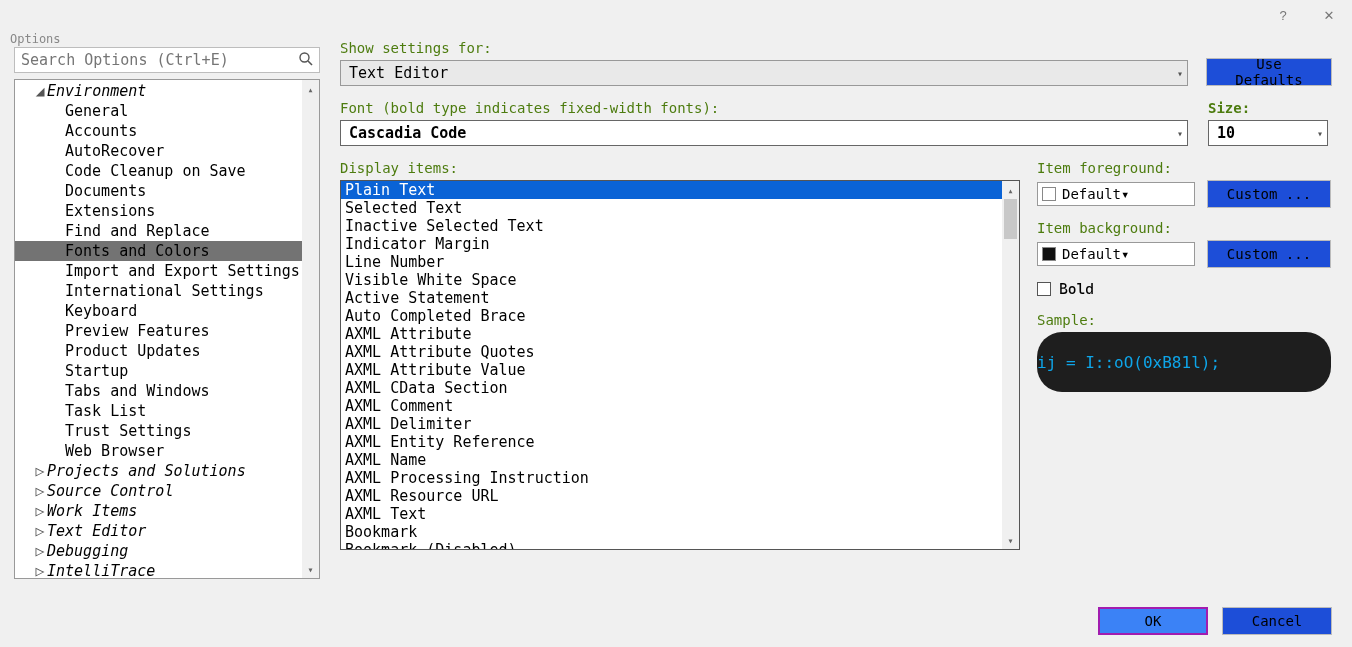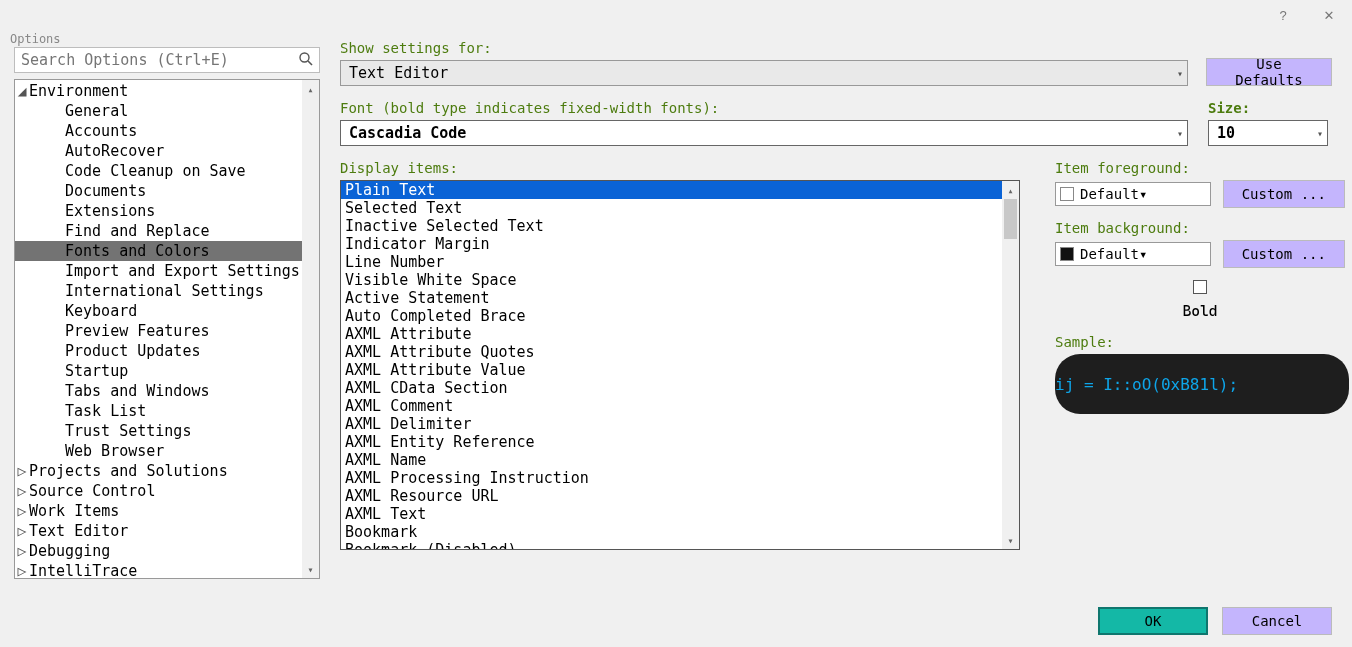--- a/index.html
+++ b/index.html
@@ -75,21 +75,21 @@
   line-height: 20px;
   padding-left: 4px;
 }
 .tree .row.sel { background: #737373; }
 .tree .exp {
   display: inline-block;
   width: 14px;
   text-align: center;
   color: #555;
 }
-.tree .indent1 { padding-left: 0; }
+.tree .indent1 { padding-left: 18px; font-style: italic; }
 .tree .indent2 { padding-left: 50px; }
 .tree-scrollbar {
   position: absolute;
   right: 0; top: 0; bottom: 0;
   width: 17px;
   background: #f0f0f0;
 }
 .tree-scrollbar .arrow {
   height: 18px;
   display: flex;
@@ -121,38 +121,38 @@
 .combo .arrow {
   position: absolute;
   right: 4px; top: 50%;
   transform: translateY(-50%);
   color:#555;
   font-size: 10px;
 }
 .btn {
   height: 28px;
   border: 1px solid #bbb;
-  background: #c4b5fd;
+  background: #1d4ed8;
   display: inline-flex;
   align-items: center;
   justify-content: center;
   font-family: "Consolas",monospace;
   font-size: 14px;
   padding: 0 12px;
   cursor: pointer;
 }
 .row-settings {
   display:flex; align-items:flex-end; gap:18px; margin-bottom:12px;
 }
 .row-settings .grow { flex:1; }
 .show-settings-row .combo{ width: 848px;}
 .font-row { display:flex; gap:20px; align-items:flex-end; margin-top:14px;}
 .font-row .font-col { width: 848px;}
 .font-row .size-col { width: 120px; font-weight: bold;}
-.display-row { display:flex; gap:35px; margin-top:14px; align-items:flex-start;}
+.display-row { display:flex; gap:17px; margin-top:14px; align-items:flex-start;}
 .display-list {
   width: 680px;
   height: 370px;
   border: 1px solid #555;
   background:#fff;
   overflow:hidden;
   position:relative;
   font-family:"Consolas",monospace;
   font-size:15px;
 }
@@ -168,34 +168,34 @@
 .color-combo {
   height:24px; border:1px solid #999; background:#fff;
   display:flex; align-items:center; padding:0 4px;
   font-family:"Consolas",monospace; font-size:14px;
   position:relative; width:158px;
 }
 .swatch { width:14px; height:14px; border:1px solid #888; margin-right:6px;}
 .swatch.fg { background:#fff;}
 .swatch.bg { background:#111;}
 .color-row{display:flex; gap:12px; align-items:center; margin-bottom:12px;}
-.checkbox-row{display:flex; align-items:center; gap:8px; margin:6px 0 14px 0;flex-direction:column;}
+.checkbox-row{display:flex; align-items:center; gap:8px; margin:6px 0 14px 0;}
 .checkbox-box{width:14px;height:14px;border:1px solid #555;background:#fff;}
 .sample-box{
   width:294px; height:60px; background:#1e1e1e; color:#0ea5e9;
   font-family:"Consolas",monospace; font-size:16px;
   display:flex; align-items:center; justify-content:flex-start;border-radius:25px;
 }
 
 .footer {
   position:absolute; bottom:12px; right:20px;
   display:flex; gap:14px;
 }
 .footer .btn{ width:110px; justify-content:center;}
-.footer .btn.ok{ border:2px solid #0f766e; background:#14b8a6;}
+.footer .btn.ok{ border:2px solid #a21caf; background:#3b82f6;}
 </style>
 </head>
 <body>
 
 <div class="titlebar">
   <span class="title">Options</span>
   <div class="wincontrols">
     <div class="ctl">?</div>
     <div class="ctl">✕</div>
   </div>

